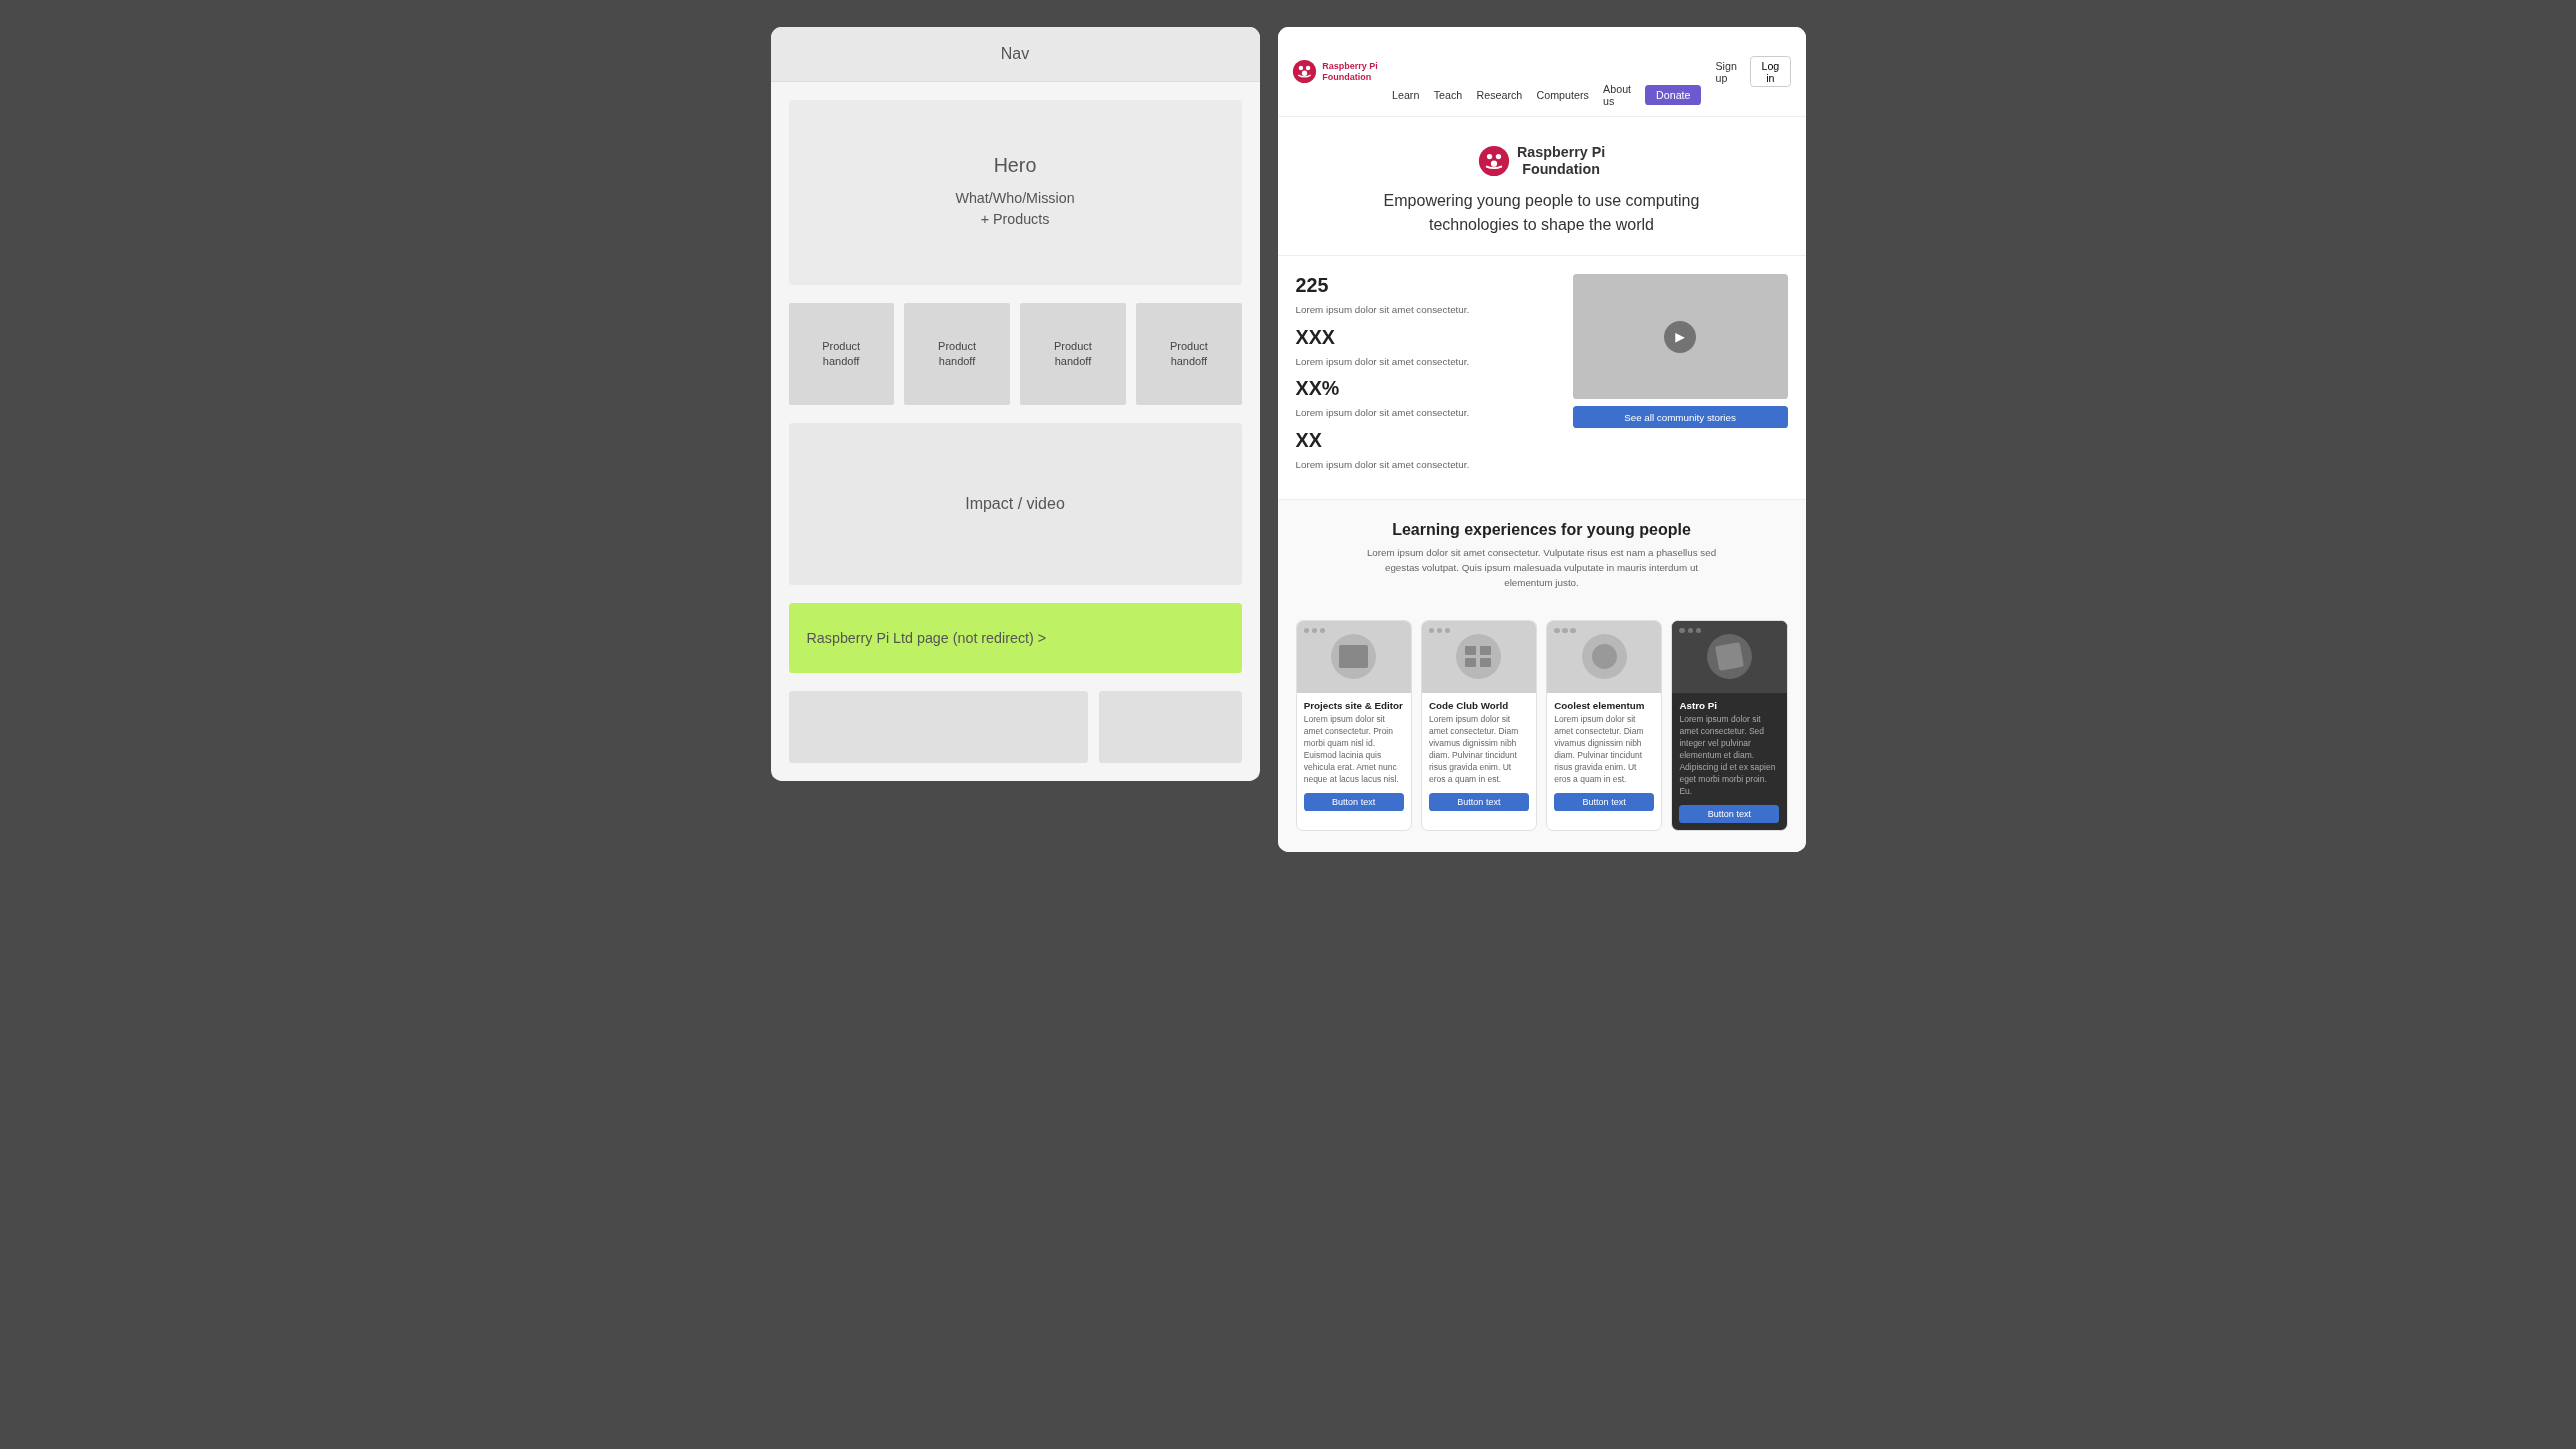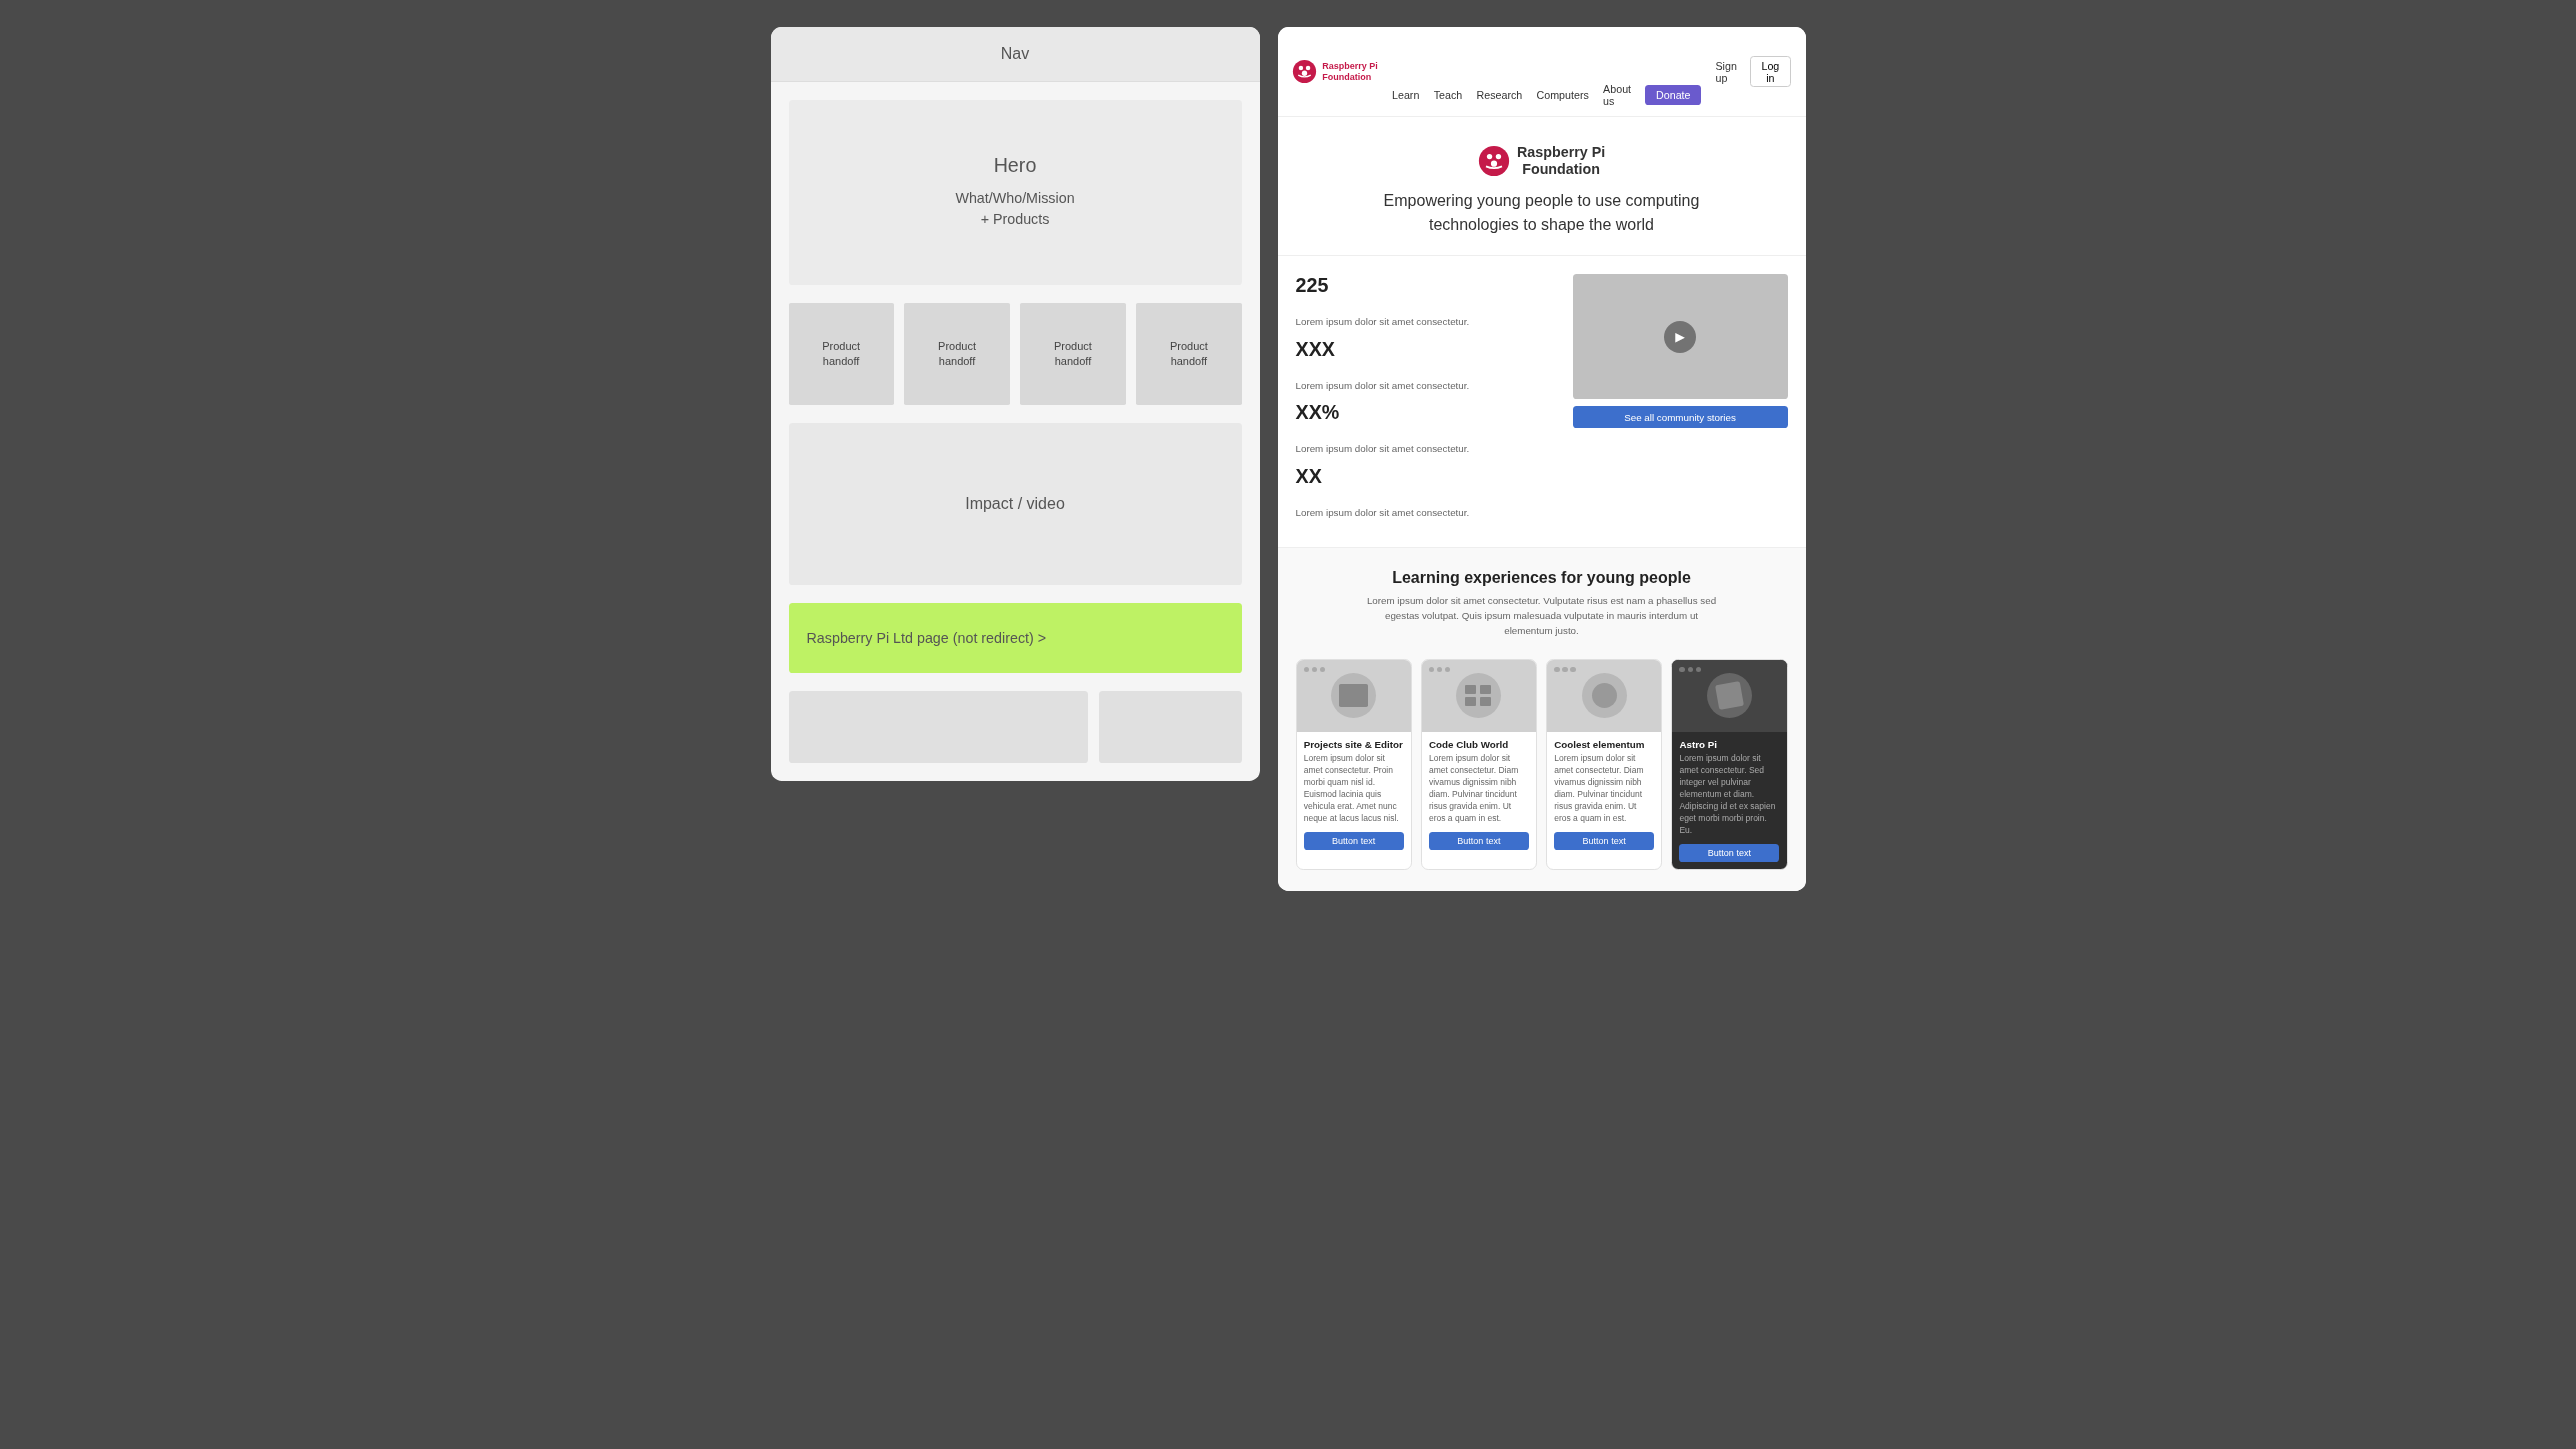--- a/index.html
+++ b/index.html
@@ -251,21 +251,21 @@
 
     .rpi-stat-number {
       font-size: 19.7px;
       font-weight: 700;
       color: #222;
     }
 
     .rpi-stat-desc {
       font-size: 9.8px;
       color: #666;
-      margin-top: 19px;
+      margin-top: 7px;
     }
 
     .rpi-video {
       width: 215px;
       flex-shrink: 0;
     }
 
     .rpi-video-thumb {
       width: 100%;
       height: 125px;
@@ -313,21 +313,21 @@
       color: #222;
       text-align: center;
       margin-bottom: 7.2px;
     }
 
     .rpi-learning-desc {
       font-size: 9.8px;
       color: #666;
       text-align: center;
       line-height: 1.5;
-      margin-bottom: 20px;
+      margin-bottom: 29px;
       max-width: 358px;
       margin-left: auto;
       margin-right: auto;
     }
 
     .rpi-cards {
       display: flex;
       gap: 9px;
     }
 

